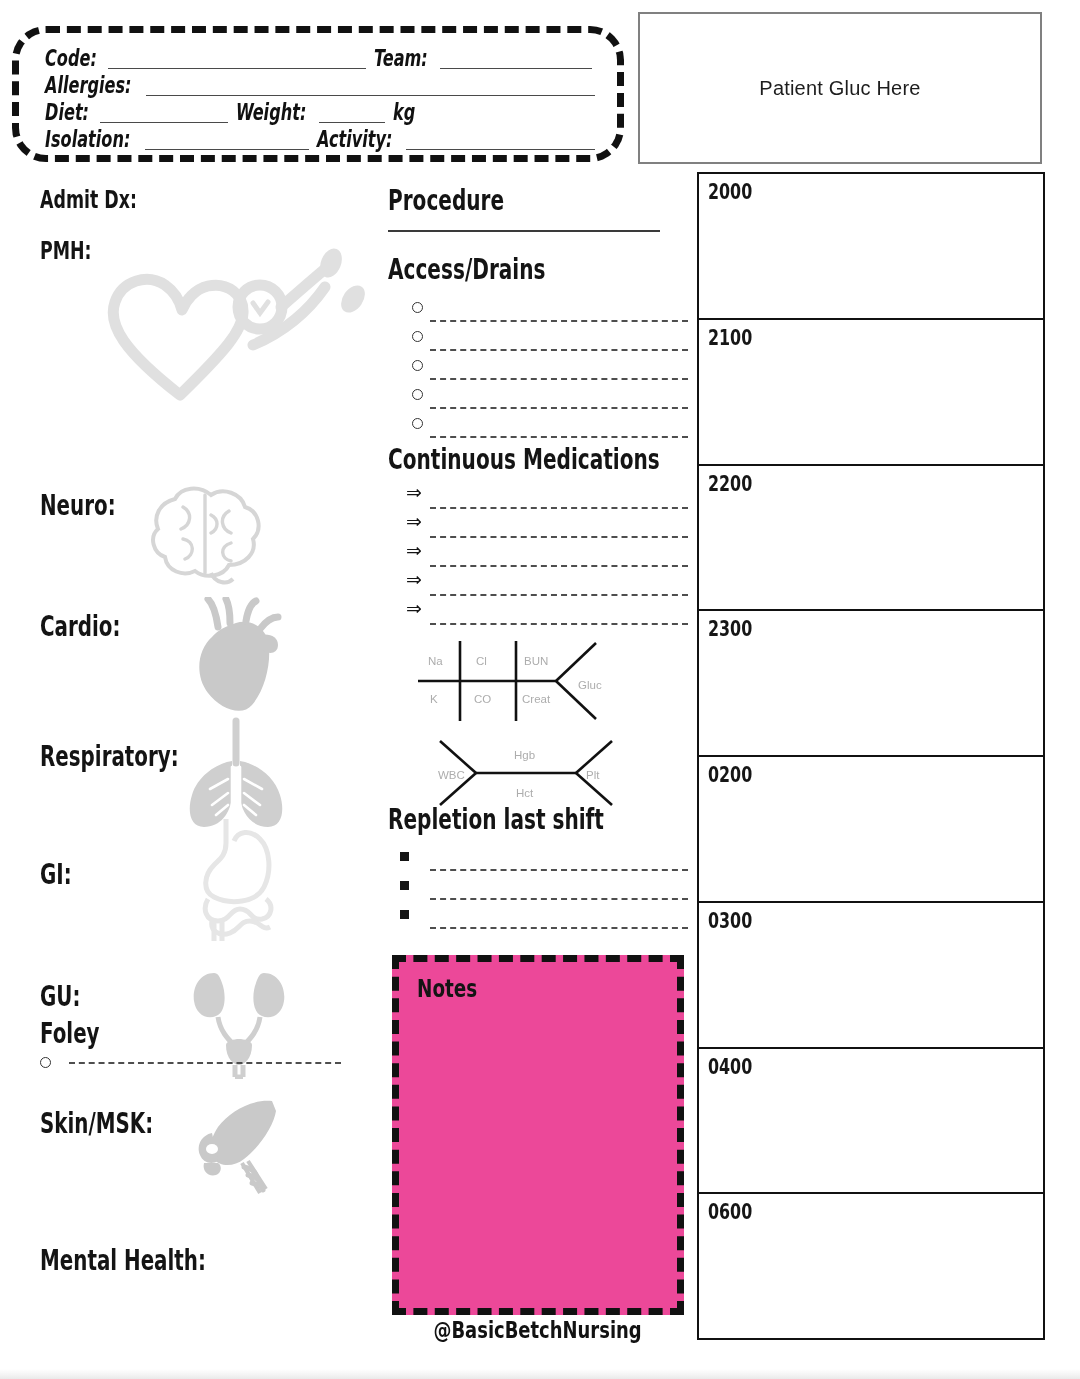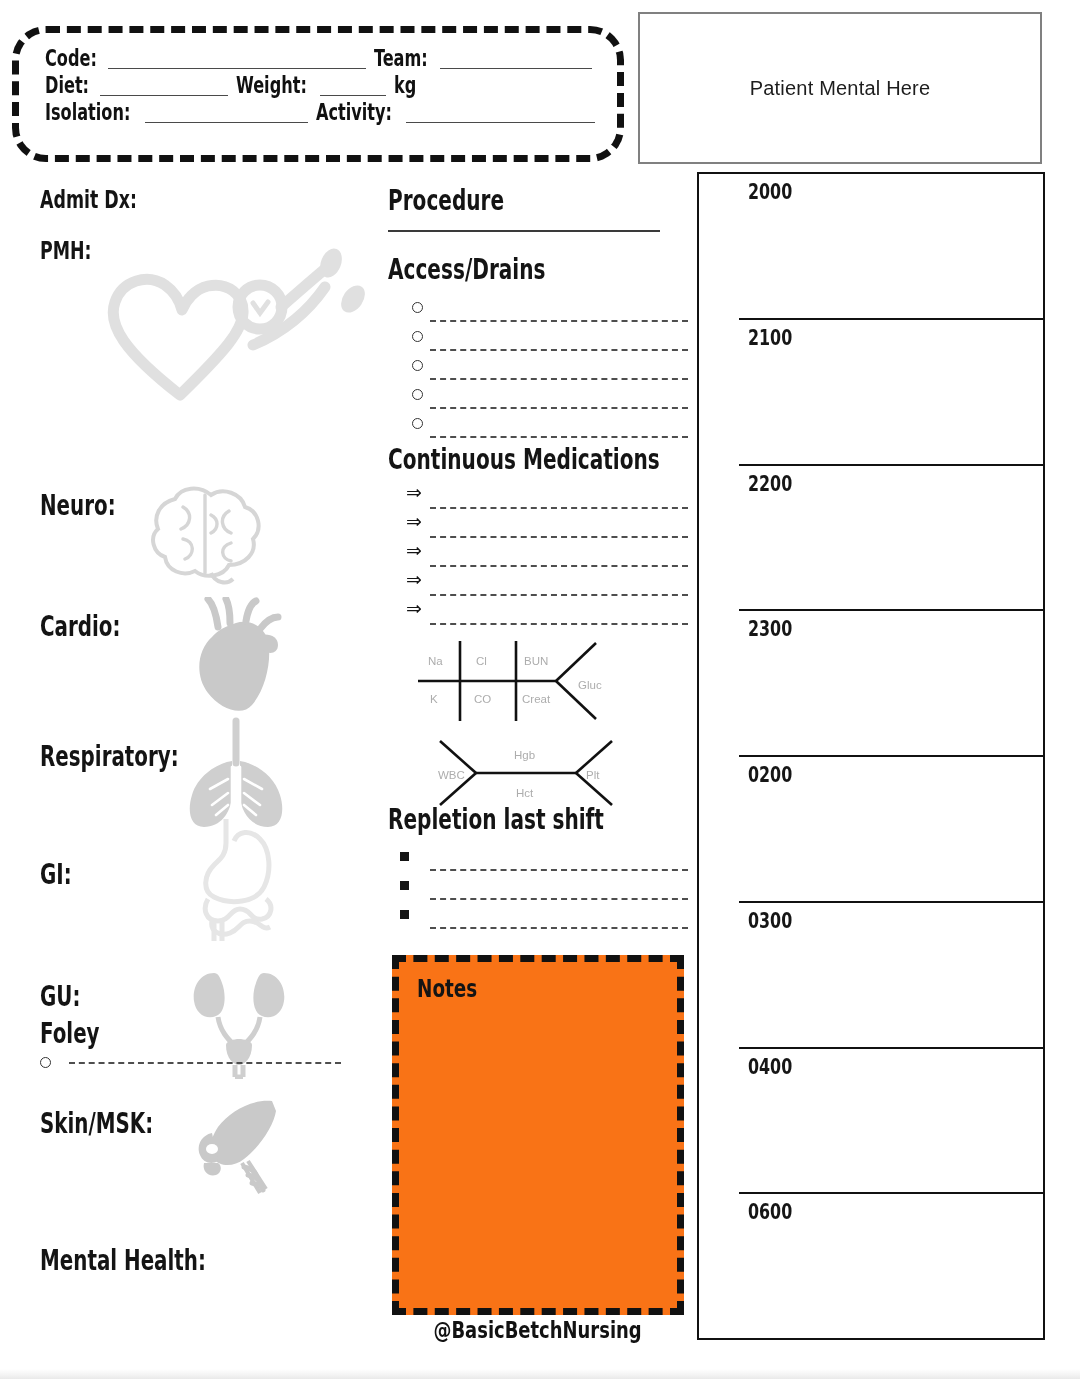--- a/index.html
+++ b/index.html
@@ -20,20 +20,21 @@
     position:absolute; left:0; right:0; bottom:0; height:22px;
     background: linear-gradient(to bottom, #ffffff 0%, #ffffff 55%, #f4f4f4 80%, #e9e9e9 100%);
   }
 
   
   .hdr-box {
     position:absolute; left:12px; top:26px; width:612px; height:136px;
     border: 7px dashed #111;
     border-radius: 34px;
     background:#fff;
+    font-style:italic;
   }
   .hdr-rows {
     position:absolute; left:26px; top:12px; right:14px;
   }
   .hdr-row {
     display:flex; align-items:flex-end;
     height:27px; white-space:nowrap;
   }
   .hdr-row .lbl {
     font-family:"DejaVu Sans Condensed","DejaVu Sans",sans-serif;
@@ -105,21 +106,21 @@
   .arrow { font-size:19px; color:#151515; line-height:1; transform: translateY(-2px); }
   .sq { width:9px; height:9px; background:#141414; display:inline-block; }
 
   
   .labs { position:absolute; left:22px; top:455px; width:250px; height:175px;text-decoration:underline; }
   .labs text { font-family:"Liberation Sans", sans-serif; font-size:11.5px; fill:#adadad; }
 
   
   .notes-box {
     position:absolute; left:392px; top:955px; width:292px; height:360px;
-    border:7px dashed #111; background:#f97316;
+    border:7px dashed #111; background:#ec4899;
   }
   .notes-box .ttl {
     position:absolute; left:18px; top:12px;
     font-family:"DejaVu Sans Condensed","DejaVu Sans",sans-serif;
     font-weight:700; font-size:22px; color:#141414;
     transform: scaleY(1.15) scaleX(0.93); transform-origin:left top;
   }
   .footer {
     position:absolute; left:392px; top:1318px; width:292px; text-align:center;
     font-family:"DejaVu Sans Condensed","DejaVu Sans",sans-serif;
@@ -129,21 +130,20 @@
 
   
   .time-col {
     position:absolute; left:697px; top:172px; width:348px; height:1168px;
     border:2.5px solid #111; background:#fff;
     display:flex; flex-direction:column;
   }
   .time-row {
     flex:1 1 0; border-bottom:2.5px solid #111;
     position:relative;
-    margin-left:40px;
   }
   .time-row:last-child { border-bottom:none;text-align:right; }
   .time-row .t {
     position:absolute; left:9px; top:4px;
     font-family:"DejaVu Sans Condensed","DejaVu Sans",sans-serif;
     font-weight:700; font-size:19px; color:#161616;
     transform: scaleY(1.16) scaleX(0.93); transform-origin:left top;
   }
 </style>
 </head>
@@ -153,37 +153,41 @@
 
   <div class="hdr-box">
     <div class="hdr-rows" id="hdr-rows">
         <div class="hdr-row">
           <span class="lbl">Code:</span>
           <span class="blank" style="width: 258px;"></span>
           <span class="lbl">Team:</span>
           <span class="blank" style="width: 152px;"></span>
         </div>
         <div class="hdr-row">
+          <span class="lbl">Allergies:</span>
+          <span class="blank" style="width: 462px;"></span>
+        </div>
+        <div class="hdr-row">
           <span class="lbl">Diet:</span>
           <span class="blank" style="width: 128px;"></span>
           <span class="lbl">Weight:</span>
           <span class="blank" style="width: 66px;"></span>
           <span class="lbl">kg</span>
         </div>
         <div class="hdr-row">
           <span class="lbl">Isolation:</span>
           <span class="blank" style="width: 192px;"></span>
           <span class="lbl">Activity:</span>
           <span class="blank" style="width: 222px;"></span>
         </div>
       </div>
   </div>
 
   <div class="patient-box">
-    <span>Patient Mental Here</span>
+    <span>Patient Gluc Here</span>
   </div>
 
   <div class="left-col">
 
     <div class="wm" style="left:85px; top:75px;">
       <svg width="285" height="155" viewBox="0 0 285 155">
         <path d="M95 148 C40 105 22 78 30 55 C37 34 62 26 80 38 C90 45 95 55 97 63 C101 53 110 42 123 39 C142 35 159 47 158 66 C157 84 140 104 95 148 Z" fill="none" stroke="#e0e0e0" stroke-width="11" stroke-linecap="round" stroke-linejoin="round"></path>
         <circle cx="175" cy="60" r="22" fill="none" stroke="#e0e0e0" stroke-width="11"></circle>
         <path d="M168 56 l7 10 l8 -11" fill="none" stroke="#e0e0e0" stroke-width="5" stroke-linecap="round"></path>
         <path d="M196 60 C212 46 228 32 240 22" fill="none" stroke="#e0e0e0" stroke-width="11" stroke-linecap="round"></path>

